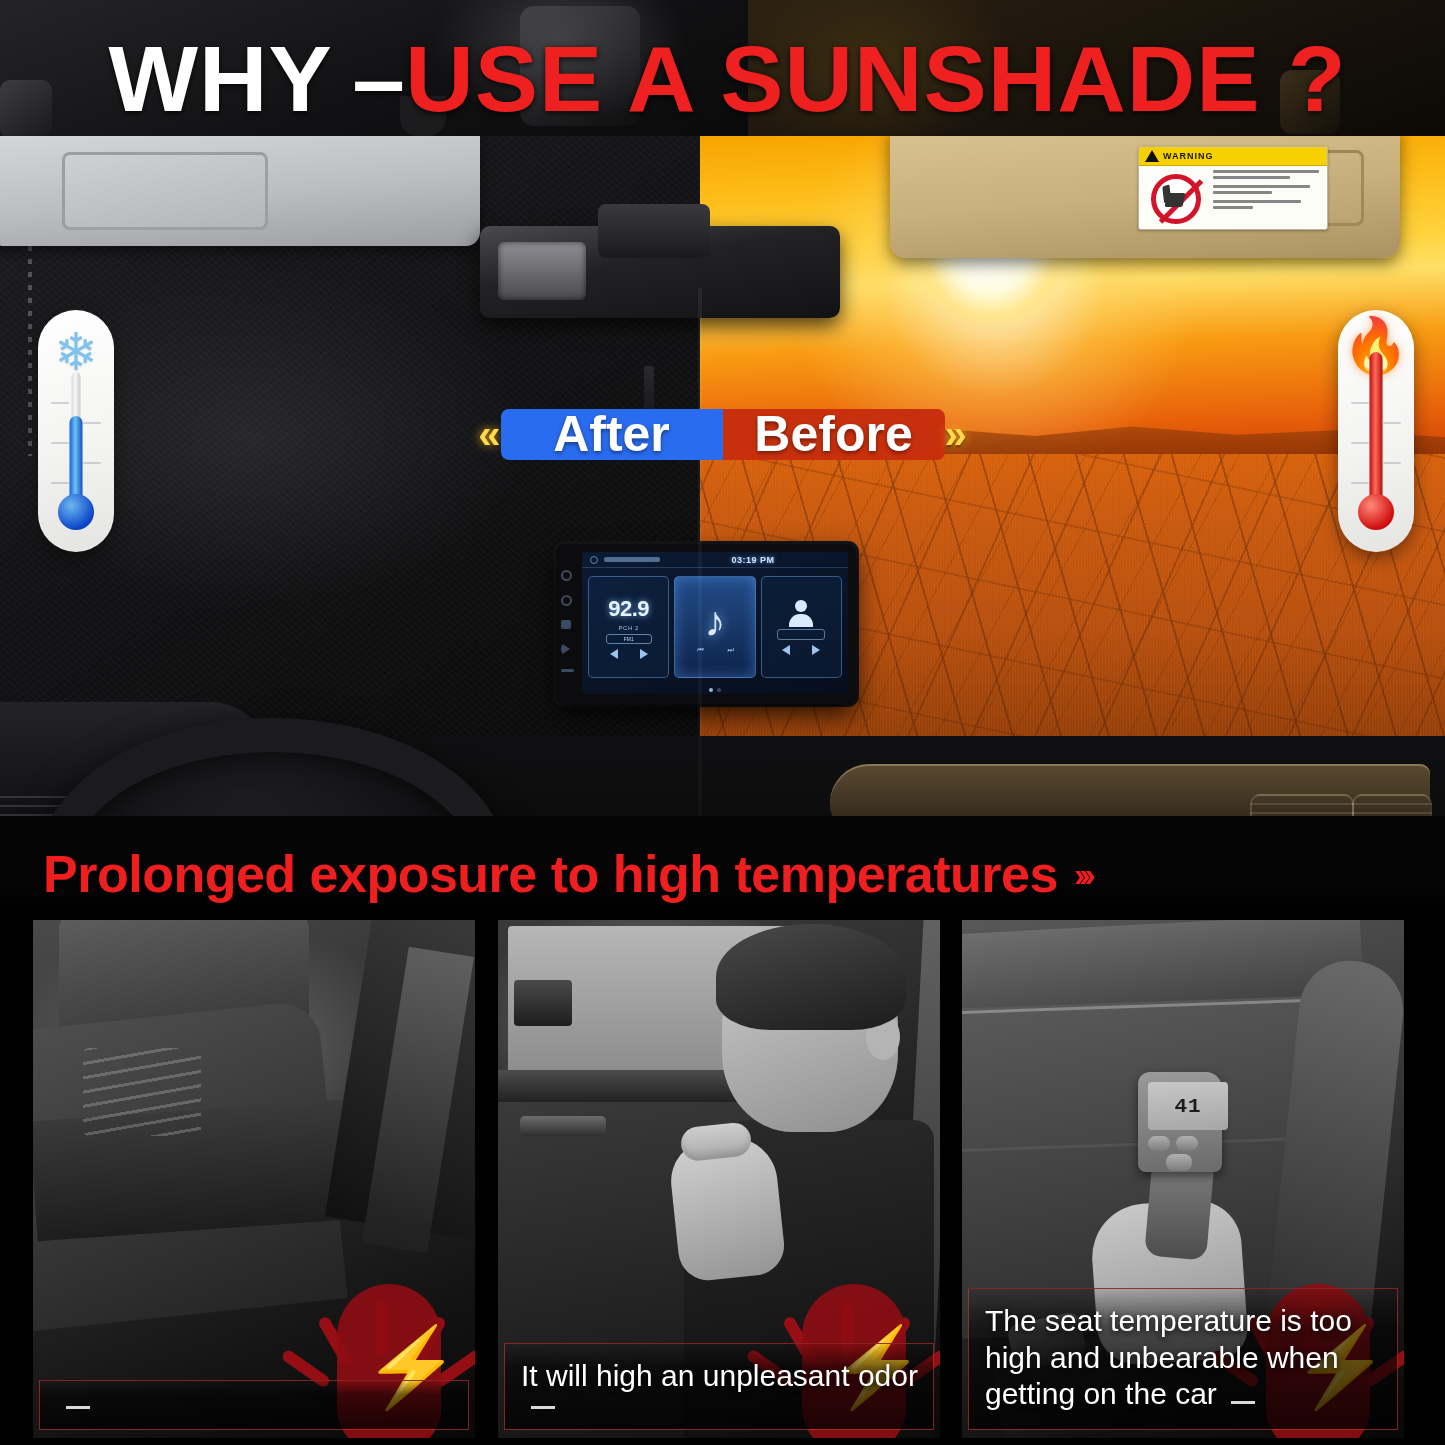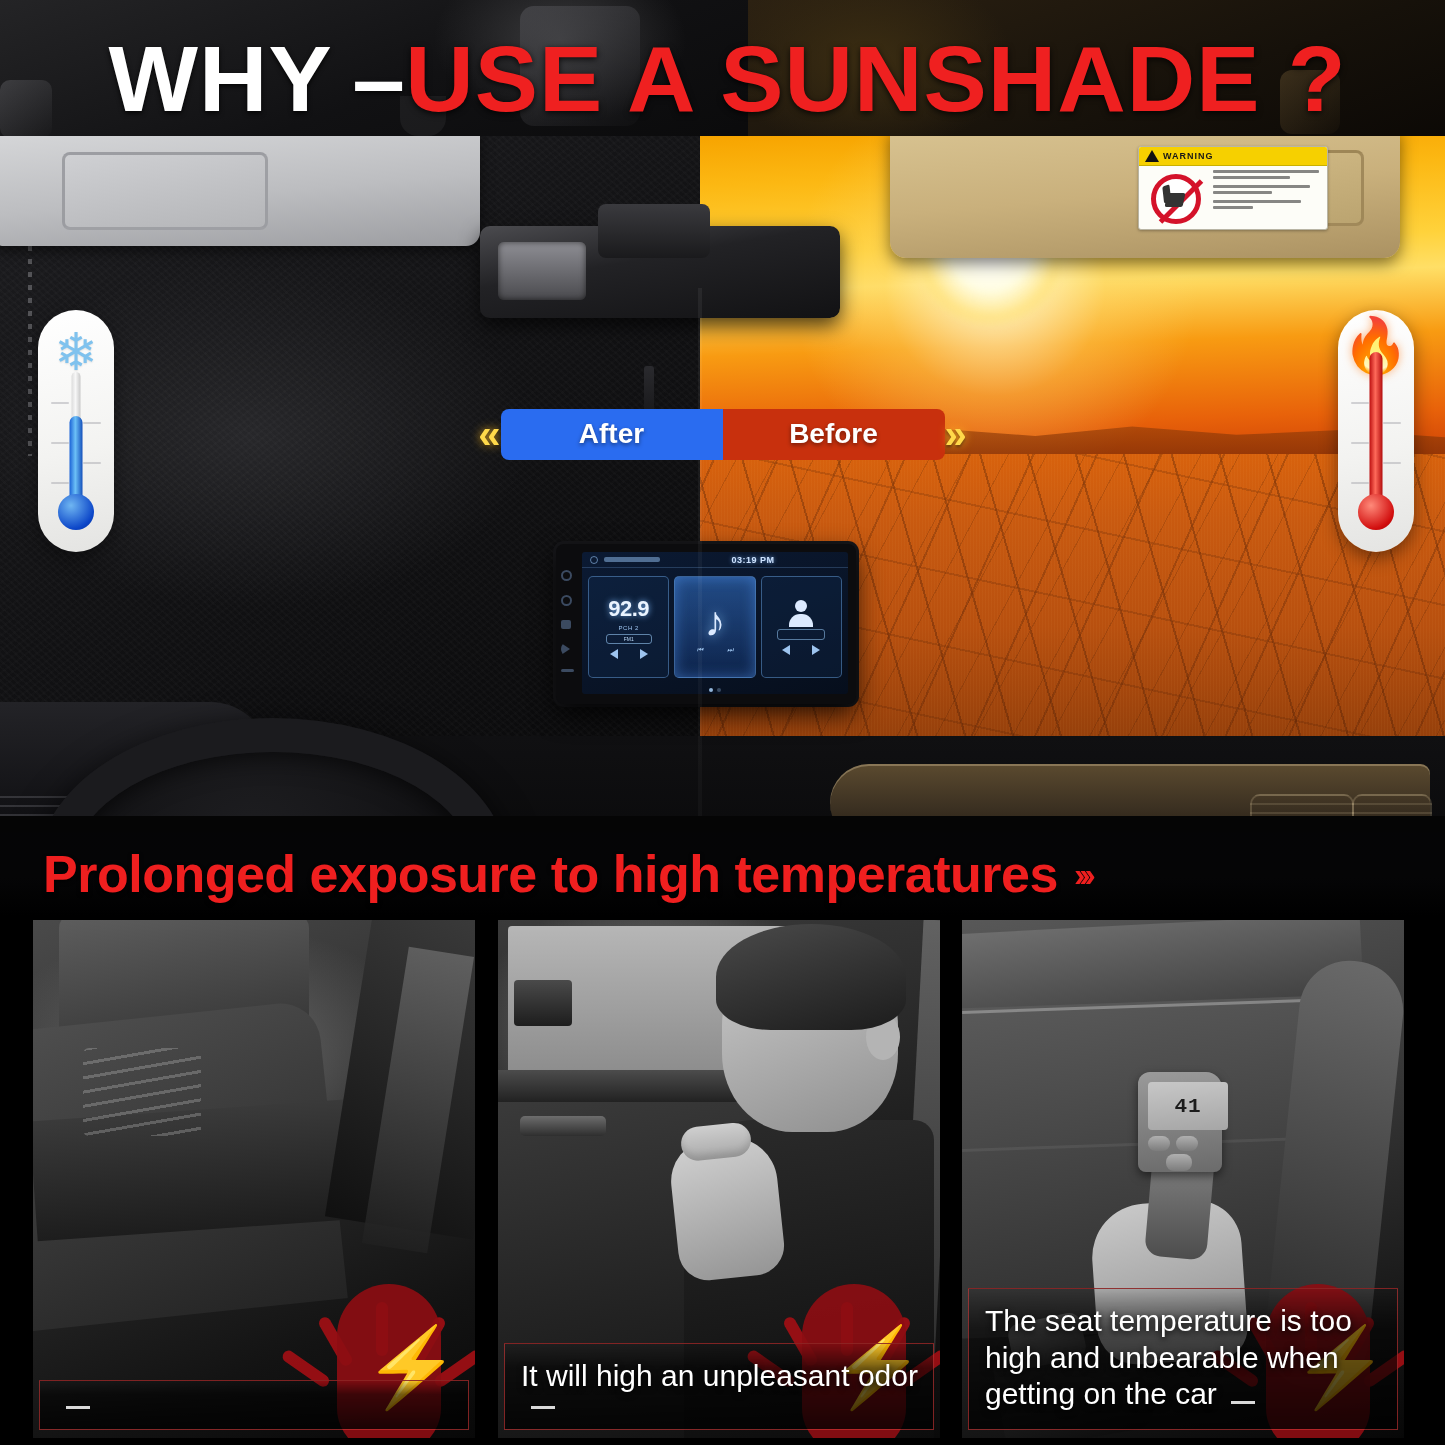--- a/index.html
+++ b/index.html
@@ -251,21 +251,21 @@
   .sd { width:4px;height:4px;border-radius:50%;background:rgba(170,210,250,.85);}
   .sd.off { background:rgba(170,210,250,.3); }
 
   
   .badges { position:absolute; left:0; top:414px; width:1445px; height:72px; z-index:12;
     display:flex; align-items:center; justify-content:center; }
   .chev-l, .chev-r { display:flex; gap:-4px; align-items:center; }
   .chev { font-size:40px; font-weight:bold; line-height:1;
     color:#ffd94a; text-shadow:0 0 10px rgba(255,190,40,.9), 0 2px 3px rgba(0,0,0,.6); }
   .badge { height:51px; display:flex; align-items:center; justify-content:center;
-    font-size:28px; font-weight:bold; color:#ffffff;
+    font-size:50px; font-weight:bold; color:#ffffff;
     text-shadow:0 2px 4px rgba(0,0,0,.45); padding:0 30px; }
   .badge.after { background:#2a6cf0; border-radius:8px 0 0 8px; min-width:222px; }
   .badge.before { background:#c8300d; border-radius:0 8px 8px 0; min-width:222px; }
 
   
   .thermo { position:absolute; width:76px; height:242px; border-radius:38px; z-index:14;
     background:linear-gradient(170deg,#ffffff 0%,#f3f3f1 58%,#e4e4e2 100%);
     box-shadow:0 6px 18px rgba(0,0,0,.45); }
   .thermo.left { left:38px; top:326px; }
   .thermo.right { left:1338px; top:326px; }

